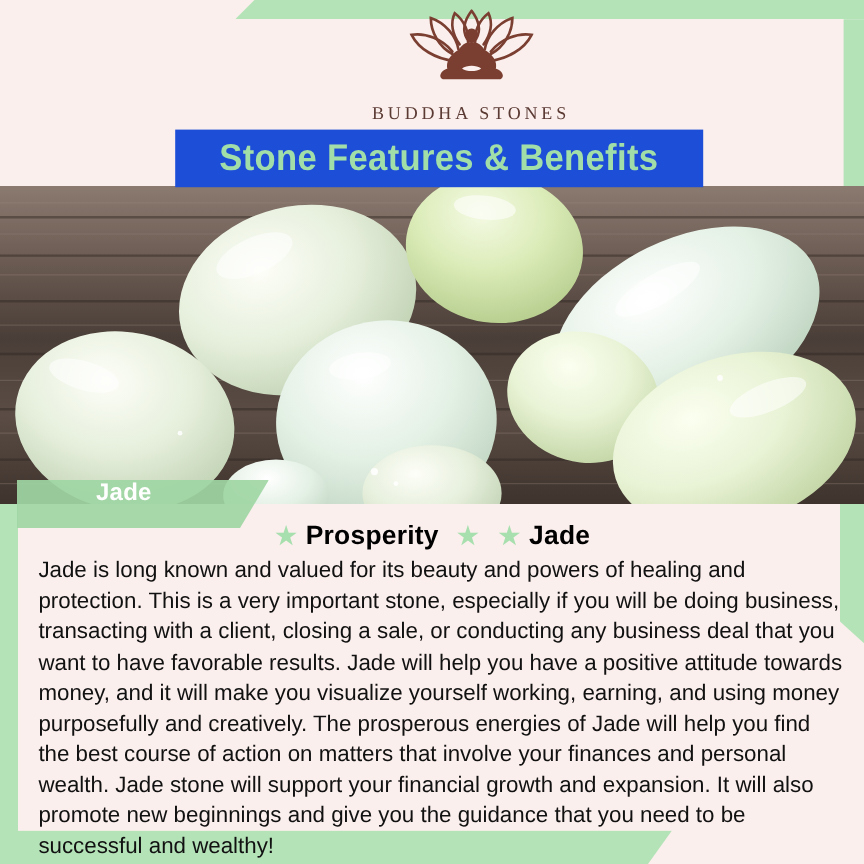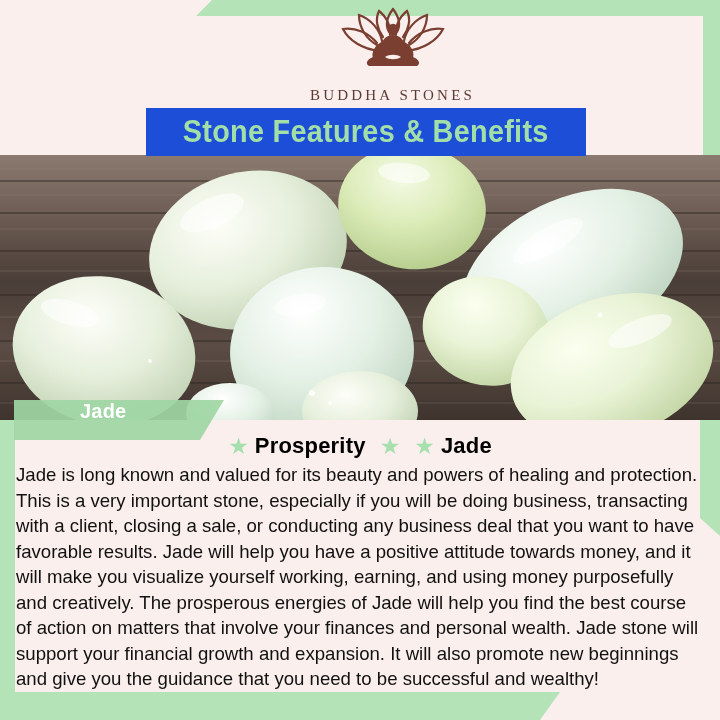--- a/index.html
+++ b/index.html
@@ -102,21 +102,21 @@
     font-weight:bold; font-size:22px; color:#000000; letter-spacing:.2px;
     white-space:nowrap;
   }
 
   
   #body-copy {
     position:absolute; top:462px; left:16px; width:686px;
     z-index:5;
     font-family:"Liberation Sans Narrow","Liberation Sans", sans-serif;
     font-size:18.6px; line-height:25.5px; color:#111111;
-    text-align:left; font-weight:500;
+    text-align:left; font-weight:500;padding-left:16px;
   }
 </style>
 </head>
 <body>
 
 <div class="accent" id="accent-top"></div>
 <div class="accent" id="accent-right"></div>
 <div class="accent" id="accent-right-lower"></div>
 <div class="accent" id="accent-left-photo"></div>
 <div class="accent" id="accent-left-body"></div>

